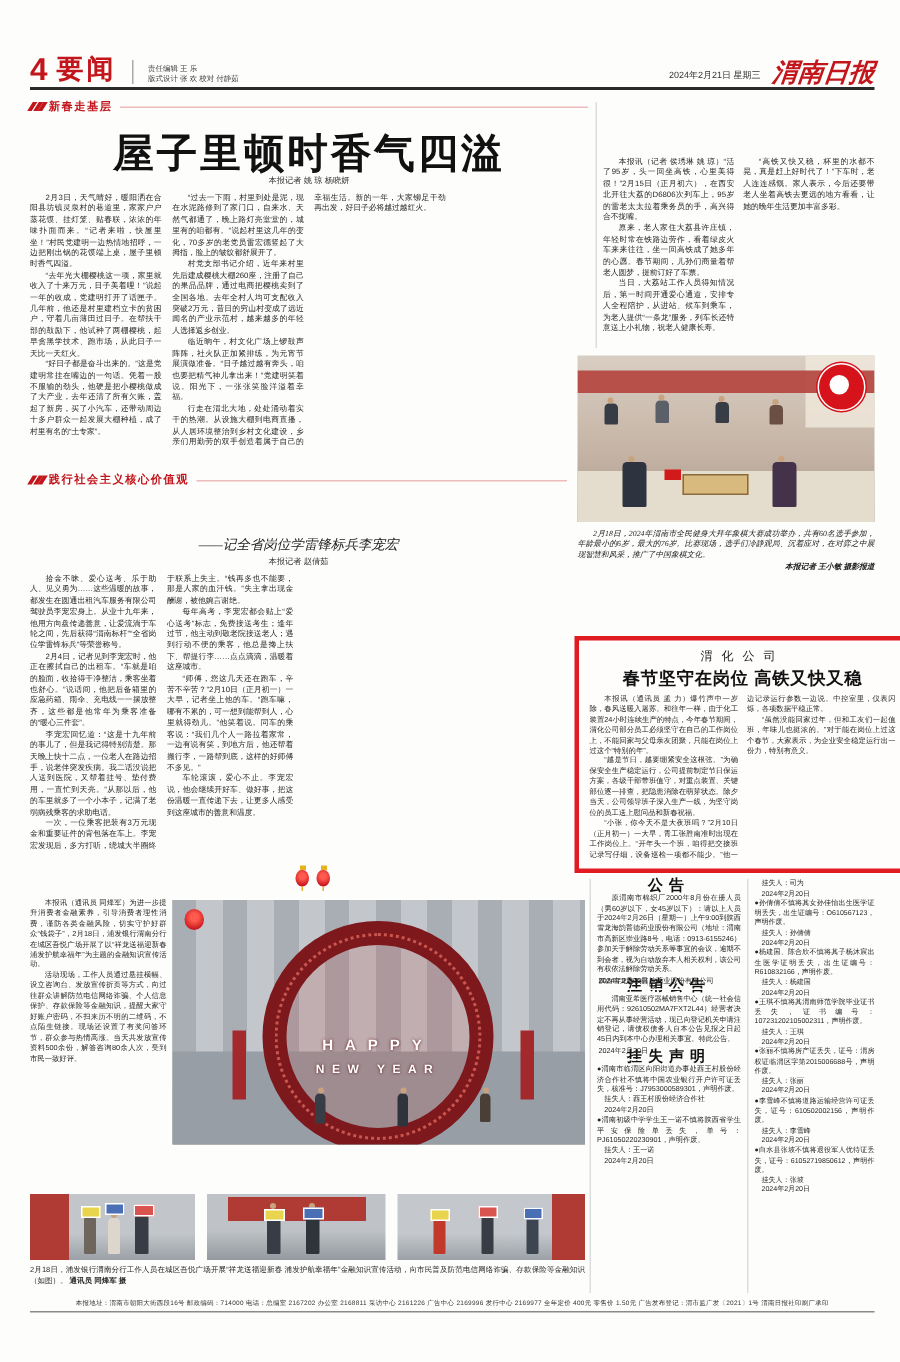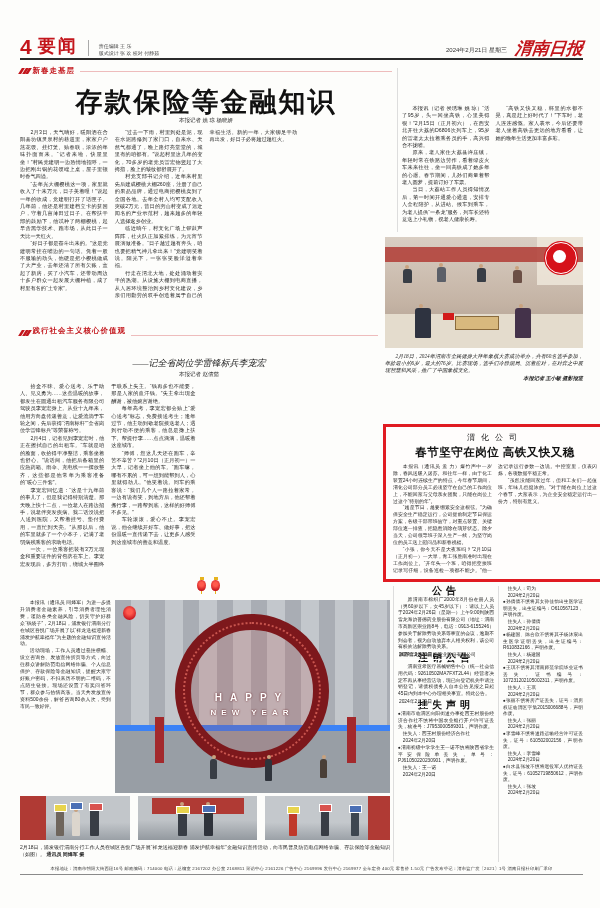--- a/index.html
+++ b/index.html
@@ -96,21 +96,21 @@
 
   <div class="abs tag" style="left:20px;top:66px;width:372px;">
     <span class="slg">
         <span class="sl"></span>
         <span class="sl"></span>
         <span class="sl"></span>
       </span>
     <span class="lbl">新春走基层</span>
     <span class="rl"></span>
   </div>
-  <h1 class="abs c h-big" style="left:20px;top:84px;width:372px;">存款保险等金融知识</h1>
+  <h1 class="abs c h-big" style="left:20px;top:84px;width:372px;">屋子里顿时香气四溢</h1>
   <div class="abs c byline" style="left:20px;top:117px;width:372px;">本报记者  姚  琼  杨晓妍</div>
   <div class="abs bd cols4 j" style="left:20px;top:129px;width:372px;height:176px;">
     <p>2月3日，天气晴好，暖阳洒在合阳县坊镇灵泉村的巷道里，家家户户蒸花馍、挂灯笼、贴春联，浓浓的年味扑面而来。“记者来啦，快屋里坐！”村民党建明一边热情地招呼，一边把刚出锅的花馍端上桌，屋子里顿时香气四溢。</p>
     <p>“去年光大棚樱桃这一项，家里就收入了十来万元，日子美着哩！”说起一年的收成，党建明打开了话匣子。几年前，他还是村里建档立卡的贫困户，守着几亩薄田过日子。在帮扶干部的鼓励下，他试种了两棚樱桃，起早贪黑学技术、跑市场，从此日子一天比一天红火。</p>
     <p>“好日子都是奋斗出来的。”这是党建明常挂在嘴边的一句话。凭着一股不服输的劲头，他硬是把小樱桃做成了大产业，去年还清了所有欠账，盖起了新房，买了小汽车，还带动周边十多户群众一起发展大棚种植，成了村里有名的“土专家”。</p>
     <p>“过去一下雨，村里到处是泥，现在水泥路修到了家门口，自来水、天然气都通了，晚上路灯亮堂堂的，城里有的咱都有。”说起村里这几年的变化，70多岁的老党员雷宏德竖起了大拇指，脸上的皱纹都舒展开了。</p>
     <p>村党支部书记介绍，近年来村里先后建成樱桃大棚260座，注册了自己的果品品牌，通过电商把樱桃卖到了全国各地。去年全村人均可支配收入突破2万元，昔日的穷山村变成了远近闻名的产业示范村，越来越多的年轻人选择返乡创业。</p>
     <p>临近晌午，村文化广场上锣鼓声阵阵，社火队正加紧排练，为元宵节展演做准备。“日子越过越有奔头，咱也要把精气神儿拿出来！”党建明笑着说。阳光下，一张张笑脸洋溢着幸福。</p>
     <p>行走在渭北大地，处处涌动着实干的热潮。从设施大棚到电商直播，从人居环境整治到乡村文化建设，乡亲们用勤劳的双手创造着属于自己的幸福生活。新的一年，大家铆足干劲再出发，好日子必将越过越红火。</p>
   </div>
@@ -137,21 +137,21 @@
     <div class="abs" style="left:58px;bottom:28px;width:11px;height:7px;background:#d21a1a;"></div>
     <div class="abs" style="right:6px;top:5px;width:30px;height:30px;border-radius:50%;background:#d6121a;border:1.5px solid #fff;box-shadow:0 0 0 1px #d6121a;">
       <div class="abs" style="left:7px;top:7px;width:13px;height:13px;border-radius:50%;background:#fff;"></div>
     </div>
   </div>
   <div class="abs cap j" style="left:385px;top:353px;width:198px;">
     <p class="j" style="text-indent:2em;">2月18日，2024年渭南市全民健身大拜年象棋大赛成功举办，共有60名选手参加，年龄最小的6岁，最大的76岁。比赛现场，选手们冷静观局、沉着应对，在对弈之中展现智慧和风采，推广了中国象棋文化。</p>
     <p class="cap-credit">本报记者  王小敏  摄影报道</p>
   </div>
 
-  <div class="abs tag" style="left:20px;top:326px;width:358px;align-items:flex-end;">
+  <div class="abs tag" style="left:20px;top:315px;width:358px;">
     <span class="slg">
         <span class="sl"></span>
         <span class="sl"></span>
         <span class="sl"></span>
       </span>
     <span class="lbl">践行社会主义核心价值观</span>
     <span class="rl"></span>
   </div>
   <div class="abs c serif" style="left:20px;top:357px;width:358px;font-style:italic;font-size:9px;color:#222;">——记全省岗位学雷锋标兵李宠宏</div>
   <div class="abs c byline" style="left:20px;top:371px;width:358px;">本报记者  赵倩茹</div>
@@ -177,21 +177,21 @@
   </div>
 
   <h2 class="abs c h-bottom" style="left:20px;top:571px;width:372px;">
     <span class="lantern"></span><span class="lantern"></span>
   </h2>
   <div class="abs bd j" style="left:20px;top:600px;width:91px;height:193px;font-size:4.9px;line-height:6.9px;">
     <p>本报讯（通讯员 同烽军）为进一步提升消费者金融素养，引导消费者理性消费，谨防各类金融风险，切实守护好群众“钱袋子”，2月18日，浦发银行渭南分行在城区吾悦广场开展了以“祥龙送福迎新春 浦发护航幸福年”为主题的金融知识宣传活动。</p>
     <p>活动现场，工作人员通过悬挂横幅、设立咨询台、发放宣传折页等方式，向过往群众讲解防范电信网络诈骗、个人信息保护、存款保险等金融知识，提醒大家守好账户密码，不扫来历不明的二维码，不点陌生链接。现场还设置了有奖问答环节，群众参与热情高涨。当天共发放宣传资料500余份，解答咨询80余人次，受到市民一致好评。</p>
   </div>
 
-  <div class="abs photo" style="left:115px;top:600px;width:275px;height:193px;background:#3b82f6;">
+  <div class="abs photo" style="left:115px;top:600px;width:275px;height:163px;background:#737373;">
     <div class="abs" style="left:0;top:0;right:0;height:125px;background:repeating-linear-gradient(90deg,#a9adb4 0 16px,#c3c7cc 16px 34px);"></div>
     <div class="abs" style="left:0;bottom:0;right:0;height:62px;background:#989ea5;"></div>
     <div class="abs" style="left:60px;top:14px;width:154px;height:154px;border-radius:50%;border:16px solid #7d181c;background:rgba(190,60,55,.18);box-sizing:border-box;outline:2px dotted #c9564f;outline-offset:-10px;"></div>
     <div class="abs c" style="left:60px;top:92px;width:154px;color:#fff;font-weight:bold;font-size:10px;letter-spacing:8px;text-shadow:0 0 2px #5c0d0f;">HAPPY</div>
     <div class="abs c" style="left:60px;top:108px;width:154px;color:#fff;font-weight:bold;font-size:8px;letter-spacing:5px;text-shadow:0 0 2px #5c0d0f;">NEW YEAR</div>
     <div class="abs" style="left:8px;top:6px;width:13px;height:14px;border-radius:50%;background:radial-gradient(circle at 50% 40%,#ff5a4d 25%,#c8161e 75%);"></div>
     <div class="abs" style="left:40px;bottom:30px;width:9px;height:46px;background:#a3292c;"></div>
     <div class="abs" style="right:34px;bottom:30px;width:9px;height:46px;background:#a3292c;"></div>
     <div class="fig" style="left:95px;bottom:14px;width:7px;height:20px;"></div>
     <div class="fig" style="left:150px;bottom:12px;width:7px;height:22px;background:#2f333b;"></div>

